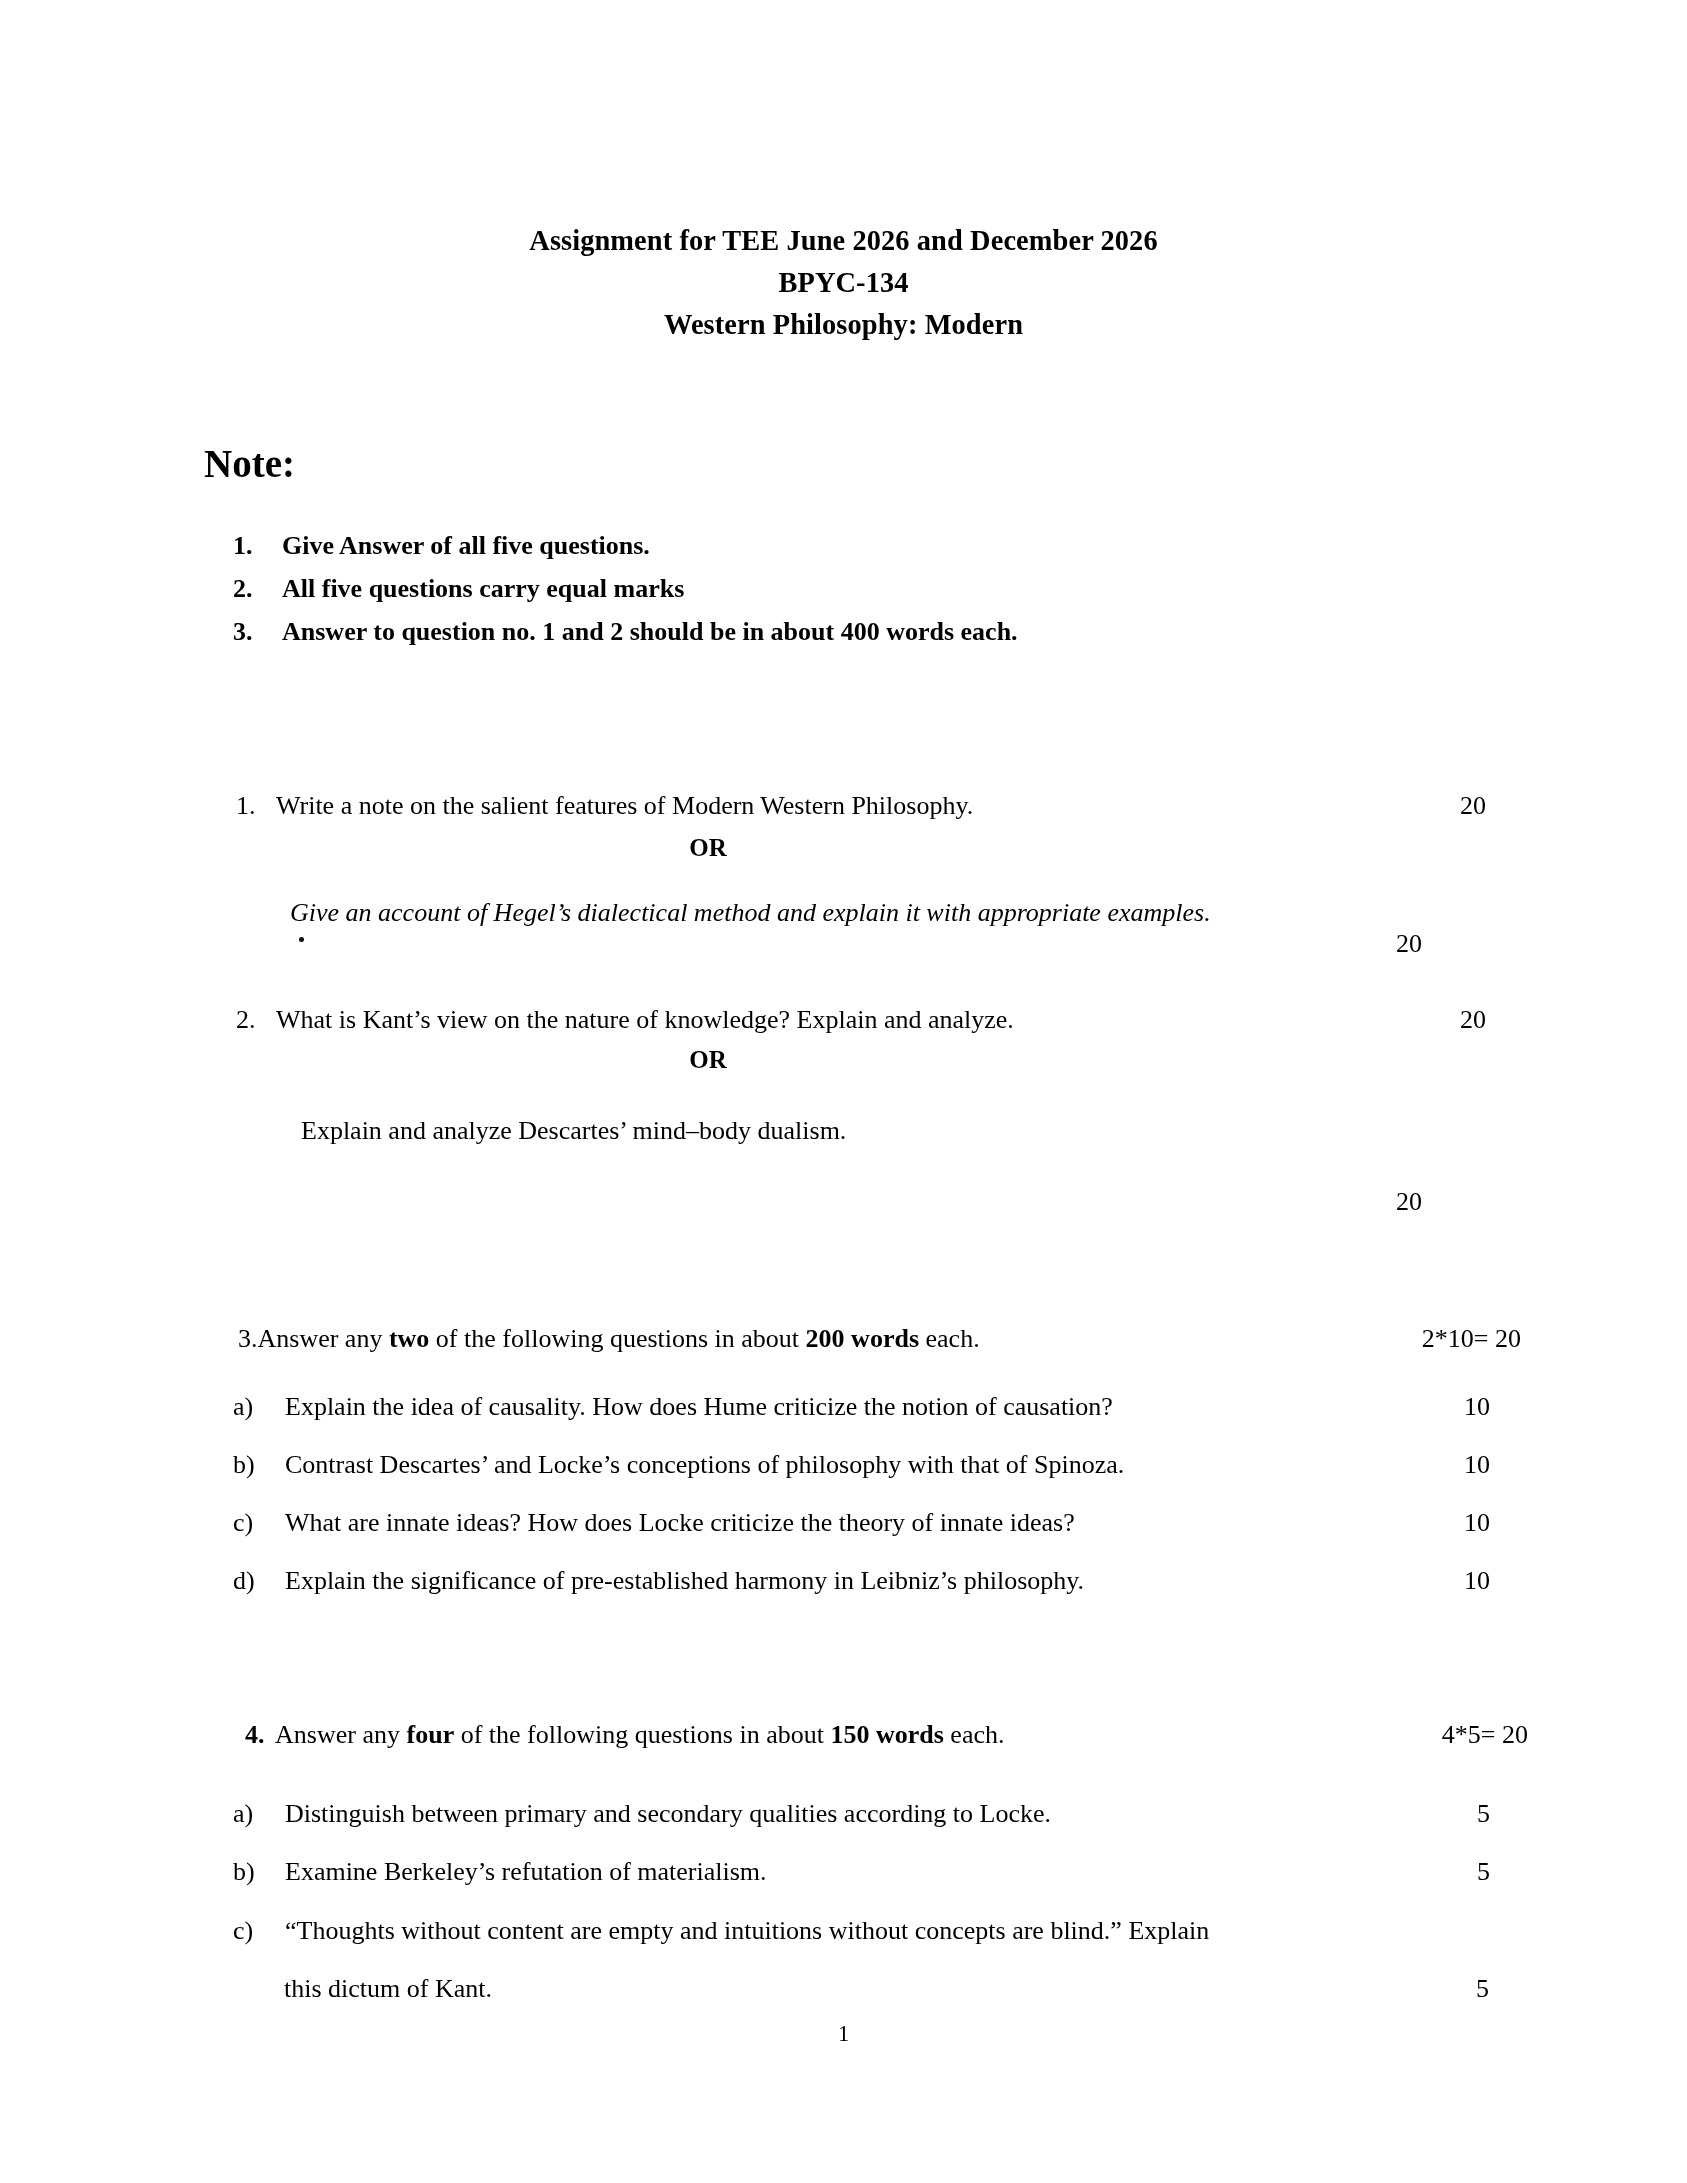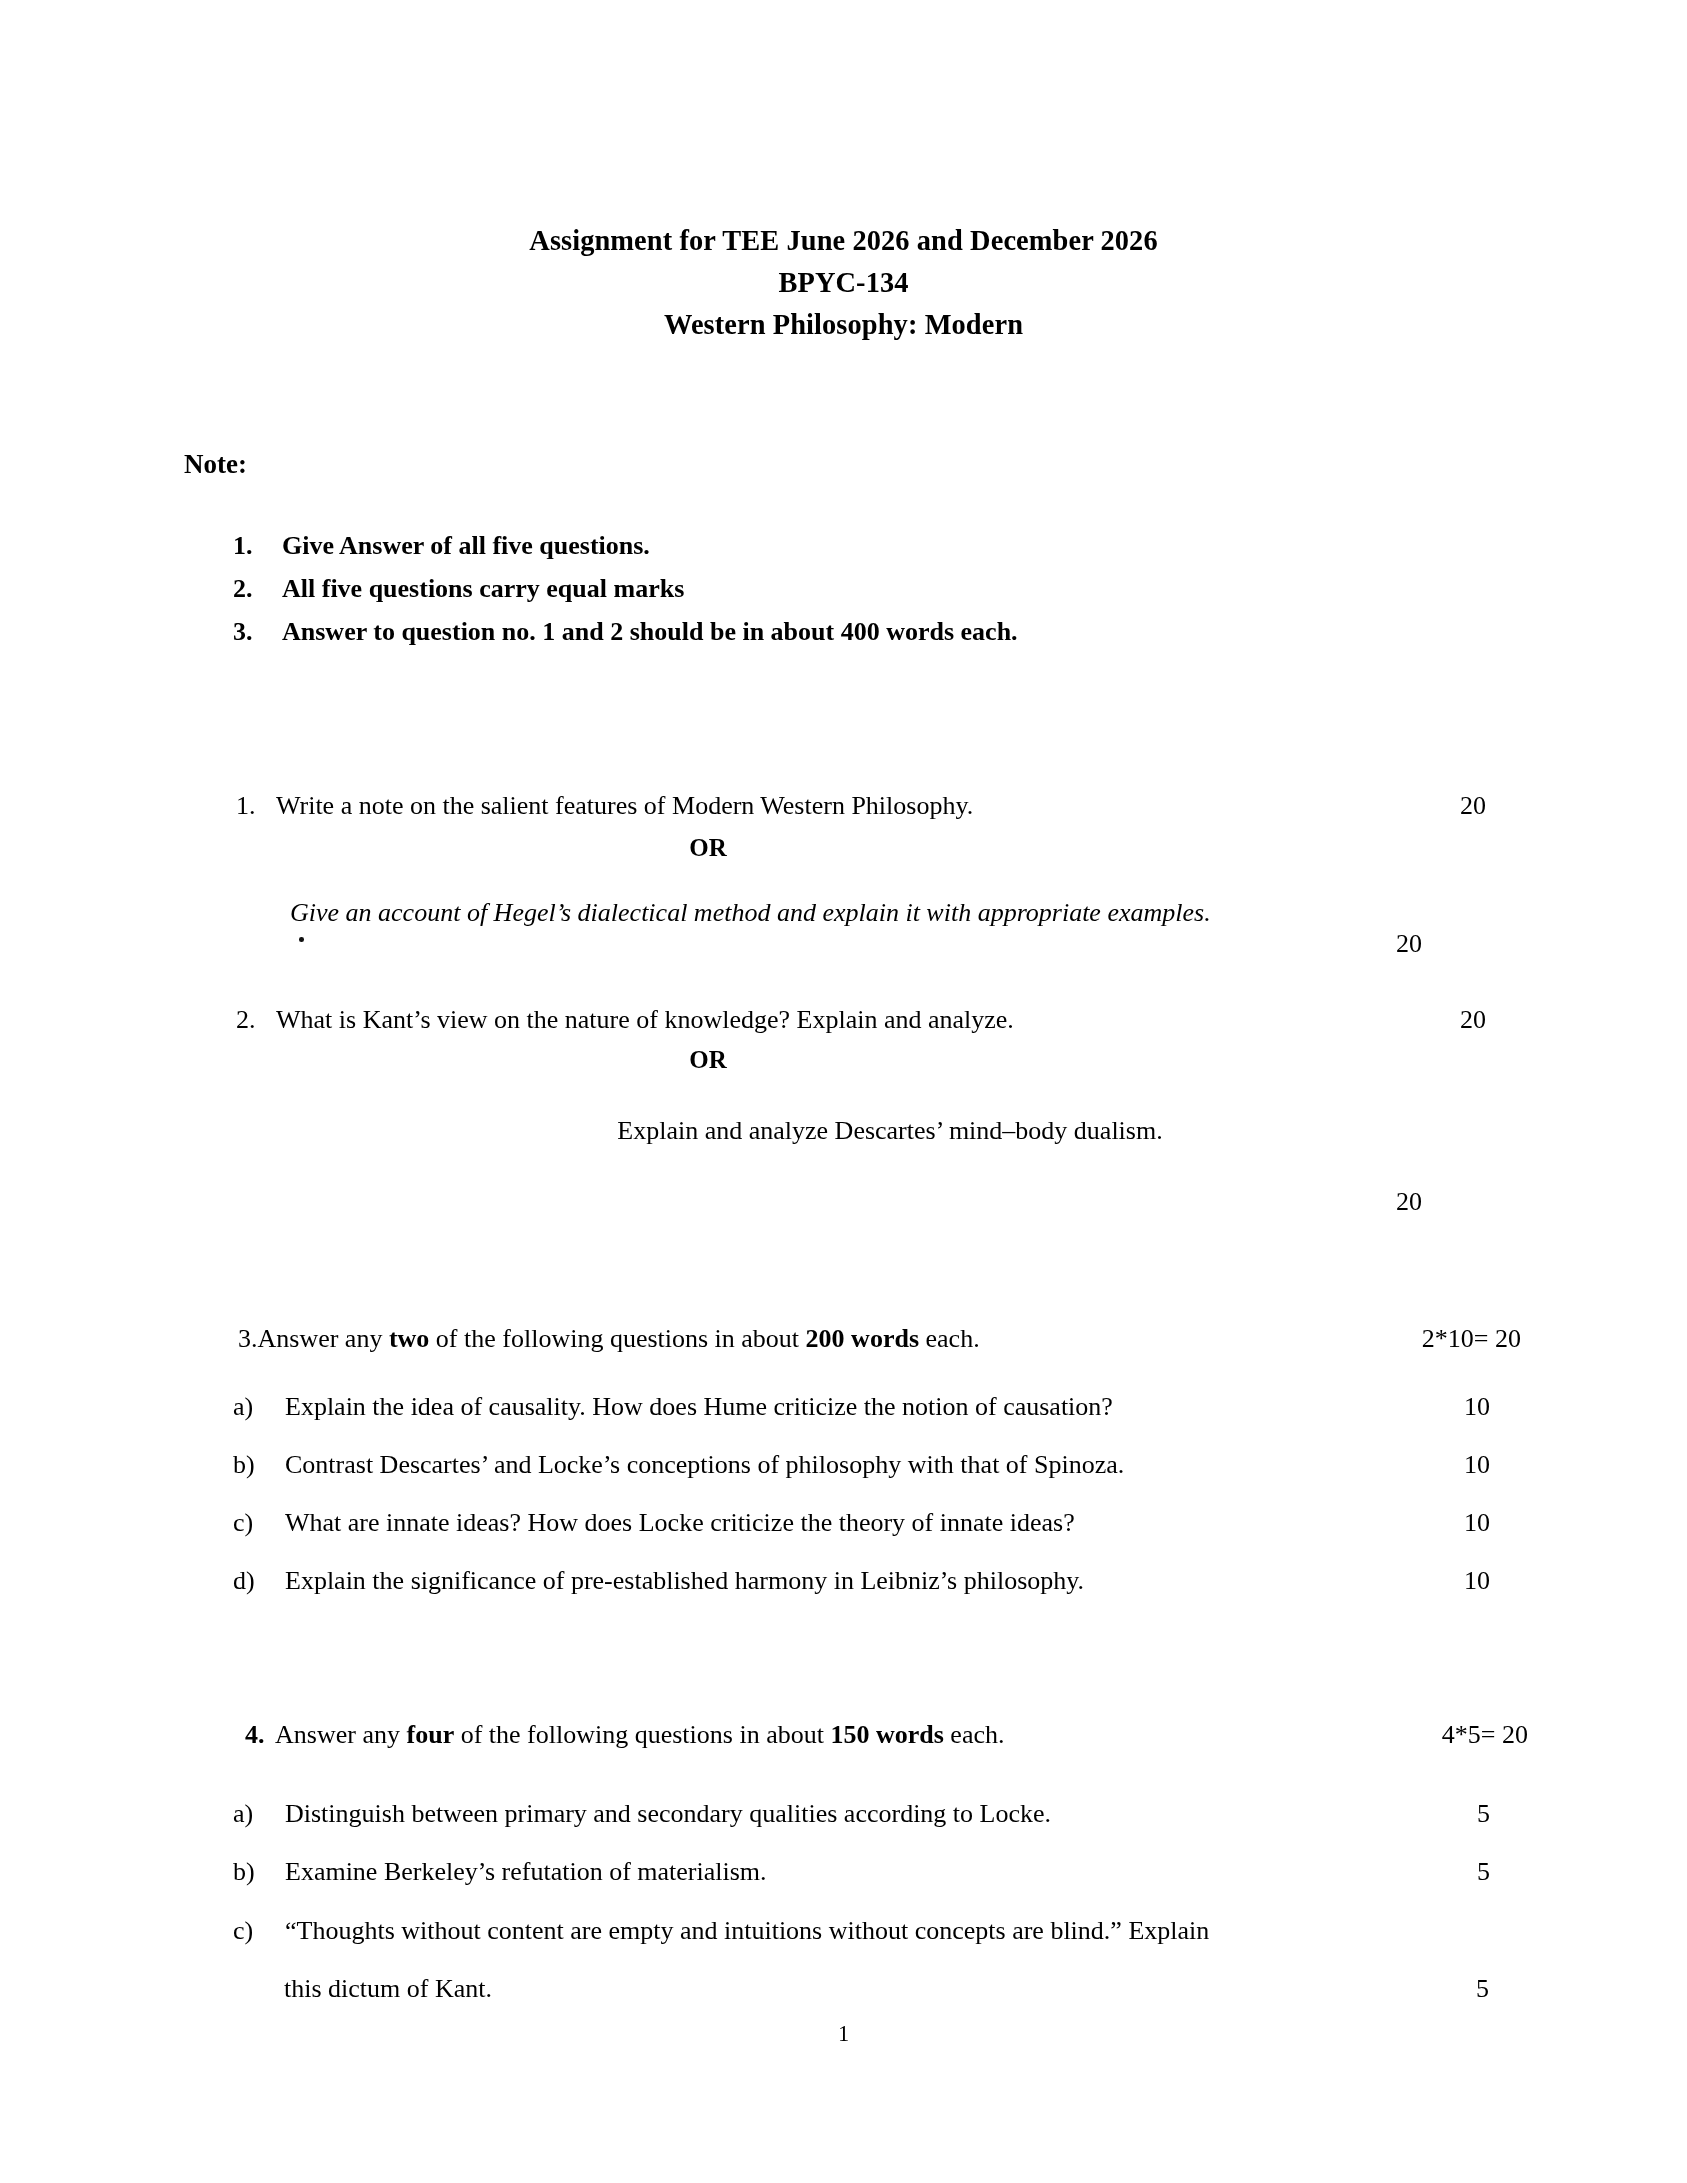--- a/index.html
+++ b/index.html
@@ -33,24 +33,24 @@
   .doc-header .title-line {
     font-weight: bold;
     font-size: 28.4px;
     line-height: 42px;
     letter-spacing: 0.1px;
   }
 
   
   .note-label {
     position: absolute;
-    left: 184px;
+    left: 204px;
     top: 419px;
     font-weight: bold;
-    font-size: 27px;
+    font-size: 39px;
     line-height: 34px;
   }
   .note-list {
     position: absolute;
     left: 233px;
     top: 496px;
     width: 1257px;
   }
   .note-item {
     display: flex;
@@ -241,21 +241,21 @@
   <div class="marks-only" style="top:898px;">20</div>
 
   <div class="qrow q-main" style="top:974px;">
     <span class="num">2.</span>
     <span class="txt">What is Kant’s view on the nature of knowledge? Explain and analyze.</span>
     <span class="marks">20</span>
   </div>
 
   <div class="or-line" style="top:1014px;">OR</div>
 
-  <div class="plain-line" style="left:301px; top:1085px; width:1178px;text-align:center;">Explain and analyze Descartes’ mind–body dualism.</div>
+  <div class="plain-line" style="left:301px; top:1085px; width:1178px;">Explain and analyze Descartes’ mind–body dualism.</div>
 
   <div class="marks-only" style="top:1156px;">20</div>
 
   <div class="sec-head" style="left:238px; top:1293px; width:1250px;">
     <span>3.</span>
     <span style="white-space:pre;">Answer any </span>
     <span class="bold">two</span>
     <span style="white-space:pre;"> of the following questions in about </span>
     <span class="bold">200 words</span>
     <span style="white-space:pre;"> each.</span>

